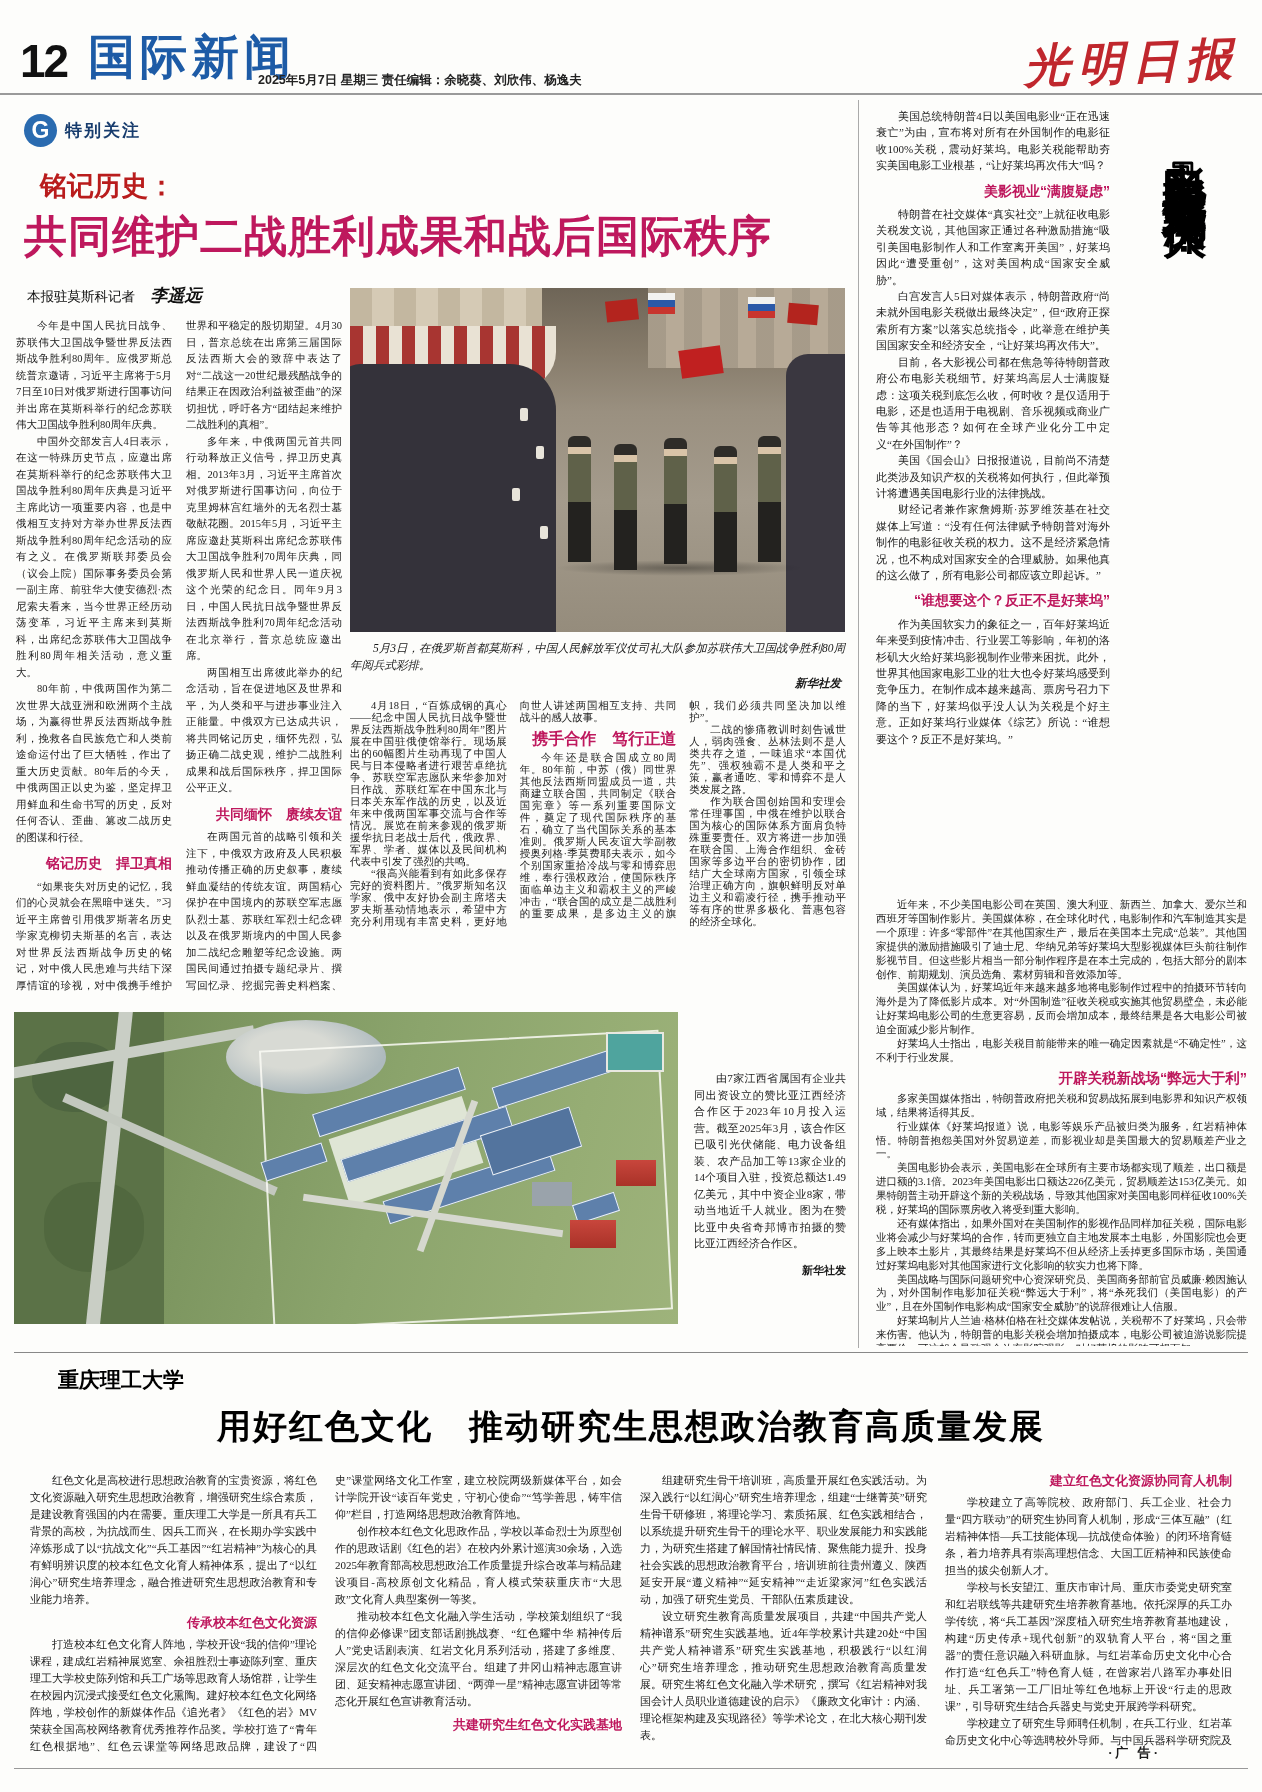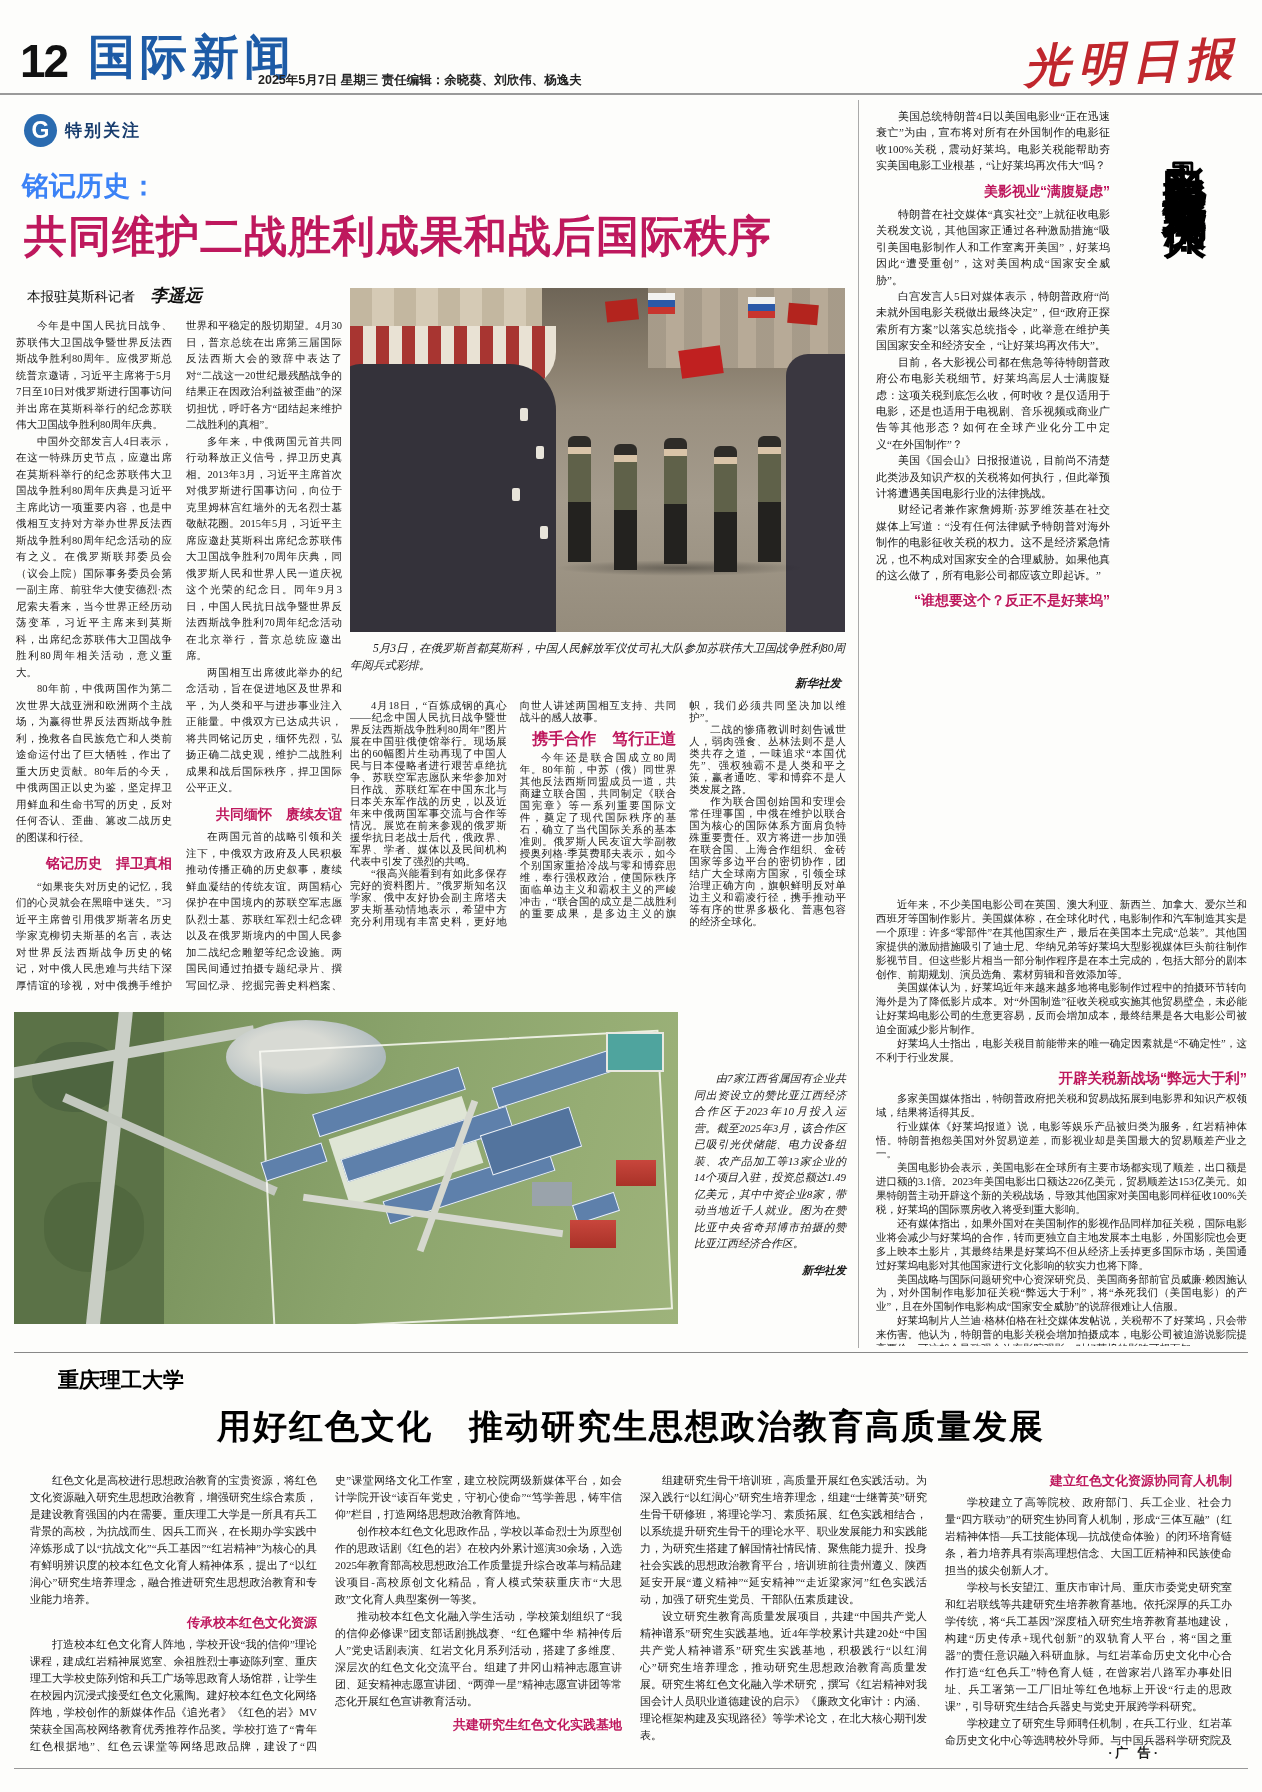--- a/index.html
+++ b/index.html
@@ -12,21 +12,21 @@
   #date-line{position:absolute;left:258px;top:72px;font:bold 12.5px "Liberation Sans",sans-serif;color:#222;}
   #masthead{position:absolute;right:22px;top:32px;font:bold italic 46px "Liberation Serif",serif;color:#c0272d;letter-spacing:8px;transform:rotate(-2deg);}
   #header-rule{position:absolute;left:0;top:93px;width:1262px;height:2px;background:#9a9a9a;}
 
   #special-tag{position:absolute;left:24px;top:114px;display:flex;align-items:center;gap:8px;}
   .g-logo{width:33px;height:33px;border-radius:50%;background:#2a6bb0;color:#fff;
           font:bold 23px/33px "Liberation Sans",sans-serif;text-align:center;}
   .tag-text{font:bold 17px "Liberation Sans",sans-serif;color:#173c6d;letter-spacing:2px;}
 
   
-  #kicker{position:absolute;left:22px;top:168px;font:bold 27px "Liberation Sans",sans-serif;color:#3b82f6;}
+  #kicker{position:absolute;left:40px;top:168px;font:bold 27px "Liberation Sans",sans-serif;color:#b91c1c;}
   #headline{position:absolute;left:24px;top:208px;width:800px;font:900 43px "Liberation Serif",serif;color:#be185d;letter-spacing:1px;}
   #byline{position:absolute;left:27px;top:284px;font-size:13.5px;color:#111;}
   #byline .name{font:bold italic 17px "Liberation Serif",serif;margin-left:12px;}
 
   
   .para{margin:0;text-indent:2em;text-align:justify;}
   .subhead{text-align:right;font-family:"Liberation Sans",sans-serif;font-weight:bold;margin:9px 0 7px;color:#be185d;}
   .sig{text-align:right;margin-top:8px;}
 
   #block-a{position:absolute;left:16px;top:318px;width:326px;height:692px;
@@ -86,21 +86,21 @@
   .pa-bld.b6{left:560px;top:186px;width:42px;height:18px;}
   .pa-bld.b7{left:248px;top:140px;width:62px;height:18px;}
   .pa-court{left:592px;top:20px;width:54px;height:36px;background:#4fa49e;border:2px solid #e8e8e0;}
   .pa-red1{left:602px;top:148px;width:40px;height:26px;background:linear-gradient(180deg,#c8463c,#a93228);}
   .pa-red2{left:556px;top:208px;width:46px;height:28px;background:linear-gradient(180deg,#c8463c,#a93228);}
   .pa-grey{left:518px;top:170px;width:40px;height:24px;background:#9aa3ab;}
   .pa-path1{left:288px;top:200px;width:262px;height:7px;background:#d6d8cf;transform:rotate(8deg);}
   .pa-path2{left:430px;top:84px;width:7px;height:160px;background:#d6d8cf;transform:rotate(20deg);}
 
   #aerial-caption{position:absolute;left:694px;top:1070px;width:152px;height:280px;
-                  font-style:italic;font-size:11px;line-height:16.5px;}
+                  font-size:11px;line-height:16.5px;}
   #aerial-caption .cap{text-indent:2em;text-align:justify;margin:0;}
   #aerial-credit{text-align:right;font-weight:bold;margin-top:10px;}
 
   
   #vdivider{position:absolute;left:858px;top:100px;width:1px;height:1248px;background:#aaa;}
   #hdivider2{position:absolute;left:14px;top:1352px;width:1234px;height:1px;background:#888;}
   #ad-bottom-line{position:absolute;left:14px;top:1768px;width:1234px;height:1px;background:#999;}
 
   
   #film-top{position:absolute;left:876px;top:108px;width:234px;height:788px;
@@ -227,20 +227,21 @@
 
   <div id="film-top">
       <p class="para">美国总统特朗普4日以美国电影业“正在迅速衰亡”为由，宣布将对所有在外国制作的电影征收100%关税，震动好莱坞。电影关税能帮助夯实美国电影工业根基，“让好莱坞再次伟大”吗？</p>
       <h3 class="subhead">美影视业“满腹疑虑”</h3>
       <p class="para">特朗普在社交媒体“真实社交”上就征收电影关税发文说，其他国家正通过各种激励措施“吸引美国电影制作人和工作室离开美国”，好莱坞因此“遭受重创”，这对美国构成“国家安全威胁”。</p>
       <p class="para">白宫发言人5日对媒体表示，特朗普政府“尚未就外国电影关税做出最终决定”，但“政府正探索所有方案”以落实总统指令，此举意在维护美国国家安全和经济安全，“让好莱坞再次伟大”。</p>
       <p class="para">目前，各大影视公司都在焦急等待特朗普政府公布电影关税细节。好莱坞高层人士满腹疑虑：这项关税到底怎么收，何时收？是仅适用于电影，还是也适用于电视剧、音乐视频或商业广告等其他形态？如何在全球产业化分工中定义“在外国制作”？</p>
       <p class="para">美国《国会山》日报报道说，目前尚不清楚此类涉及知识产权的关税将如何执行，但此举预计将遭遇美国电影行业的法律挑战。</p>
       <p class="para">财经记者兼作家詹姆斯·苏罗维茨基在社交媒体上写道：“没有任何法律赋予特朗普对海外制作的电影征收关税的权力。这不是经济紧急情况，也不构成对国家安全的合理威胁。如果他真的这么做了，所有电影公司都应该立即起诉。”</p>
       <h3 class="subhead">“谁想要这个？反正不是好莱坞”</h3>
+      <p class="para">作为美国软实力的象征之一，百年好莱坞近年来受到疫情冲击、行业罢工等影响，年初的洛杉矶大火给好莱坞影视制作业带来困扰。此外，世界其他国家电影工业的壮大也令好莱坞感受到竞争压力。在制作成本越来越高、票房号召力下降的当下，好莱坞似乎没人认为关税是个好主意。正如好莱坞行业媒体《综艺》所说：“谁想要这个？反正不是好莱坞。”</p>
     </div>
   <div id="film-vert">电影关税能『让好莱坞再次伟大』？</div>
   <div id="film-bottom">
       <p class="para">近年来，不少美国电影公司在英国、澳大利亚、新西兰、加拿大、爱尔兰和西班牙等国制作影片。美国媒体称，在全球化时代，电影制作和汽车制造其实是一个原理：许多“零部件”在其他国家生产，最后在美国本土完成“总装”。其他国家提供的激励措施吸引了迪士尼、华纳兄弟等好莱坞大型影视媒体巨头前往制作影视节目。但这些影片相当一部分制作程序是在本土完成的，包括大部分的剧本创作、前期规划、演员选角、素材剪辑和音效添加等。</p>
       <p class="para">美国媒体认为，好莱坞近年来越来越多地将电影制作过程中的拍摄环节转向海外是为了降低影片成本。对“外国制造”征收关税或实施其他贸易壁垒，未必能让好莱坞电影公司的生意更容易，反而会增加成本，最终结果是各大电影公司被迫全面减少影片制作。</p>
       <p class="para">好莱坞人士指出，电影关税目前能带来的唯一确定因素就是“不确定性”，这不利于行业发展。</p>
       <h3 class="subhead">开辟关税新战场“弊远大于利”</h3>
       <p class="para">多家美国媒体指出，特朗普政府把关税和贸易战拓展到电影界和知识产权领域，结果将适得其反。</p>
       <p class="para">行业媒体《好莱坞报道》说，电影等娱乐产品被归类为服务，红岩精神体悟。特朗普抱怨美国对外贸易逆差，而影视业却是美国最大的贸易顺差产业之一。</p>
       <p class="para">美国电影协会表示，美国电影在全球所有主要市场都实现了顺差，出口额是进口额的3.1倍。2023年美国电影出口额达226亿美元，贸易顺差达153亿美元。如果特朗普主动开辟这个新的关税战场，导致其他国家对美国电影同样征收100%关税，好莱坞的国际票房收入将受到重大影响。</p>

